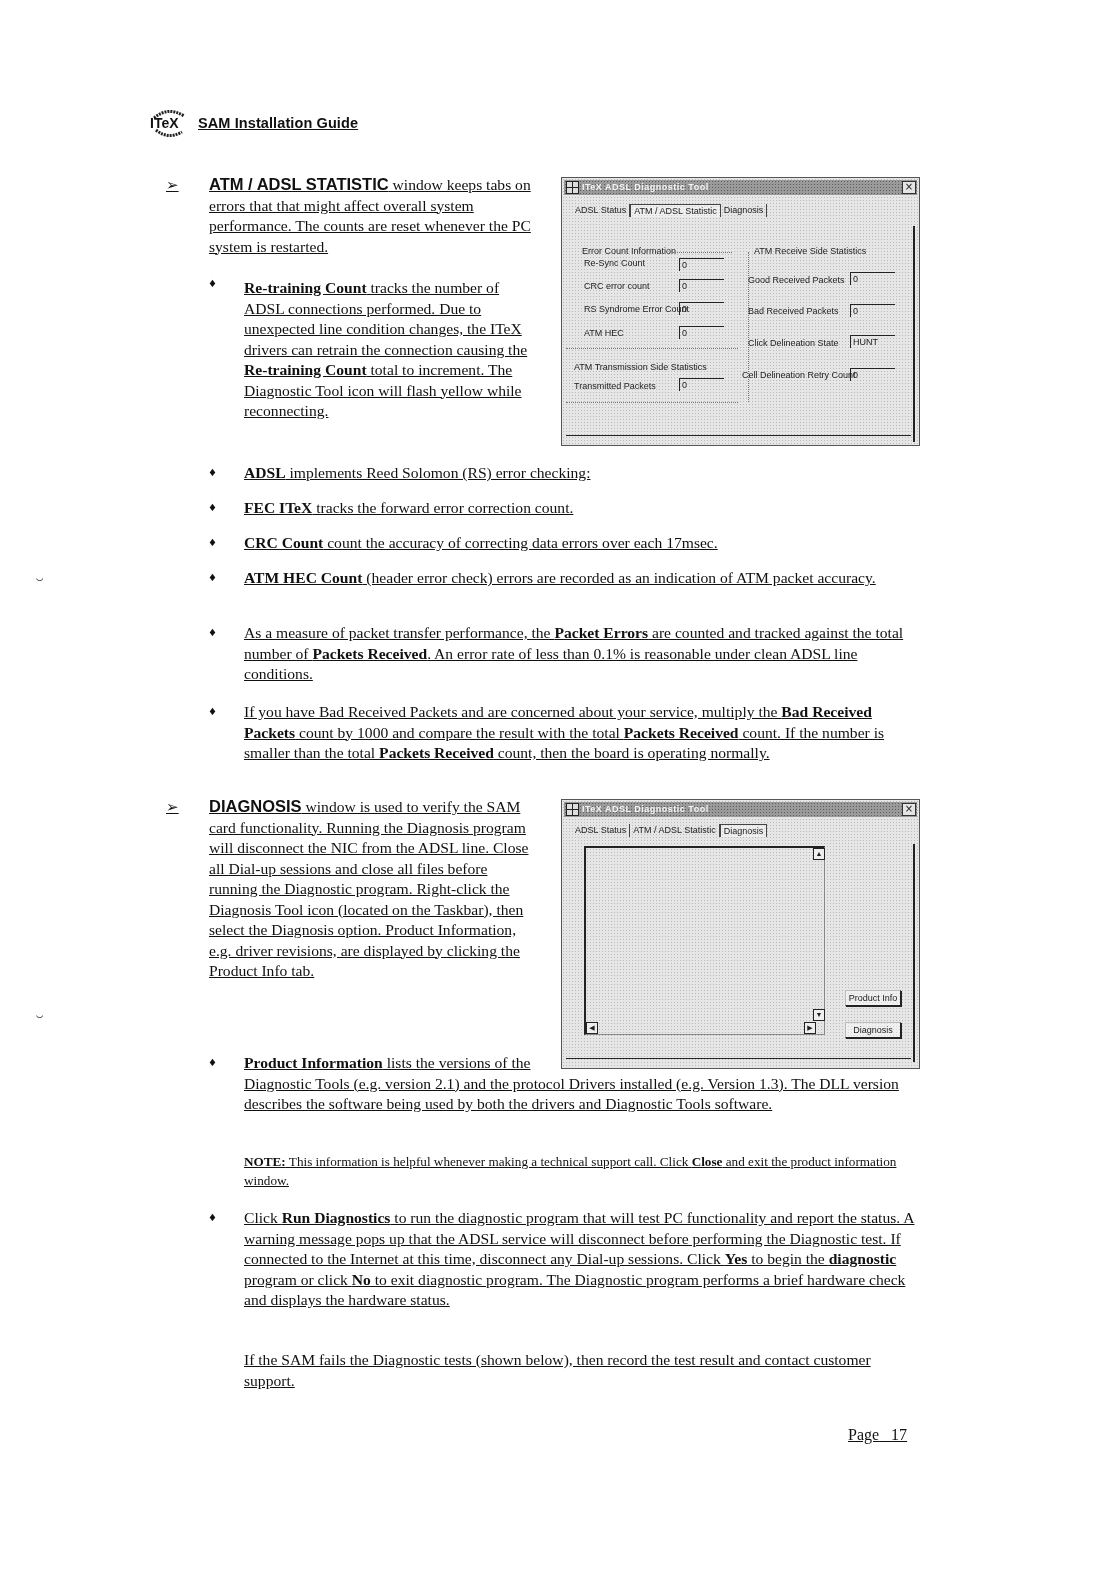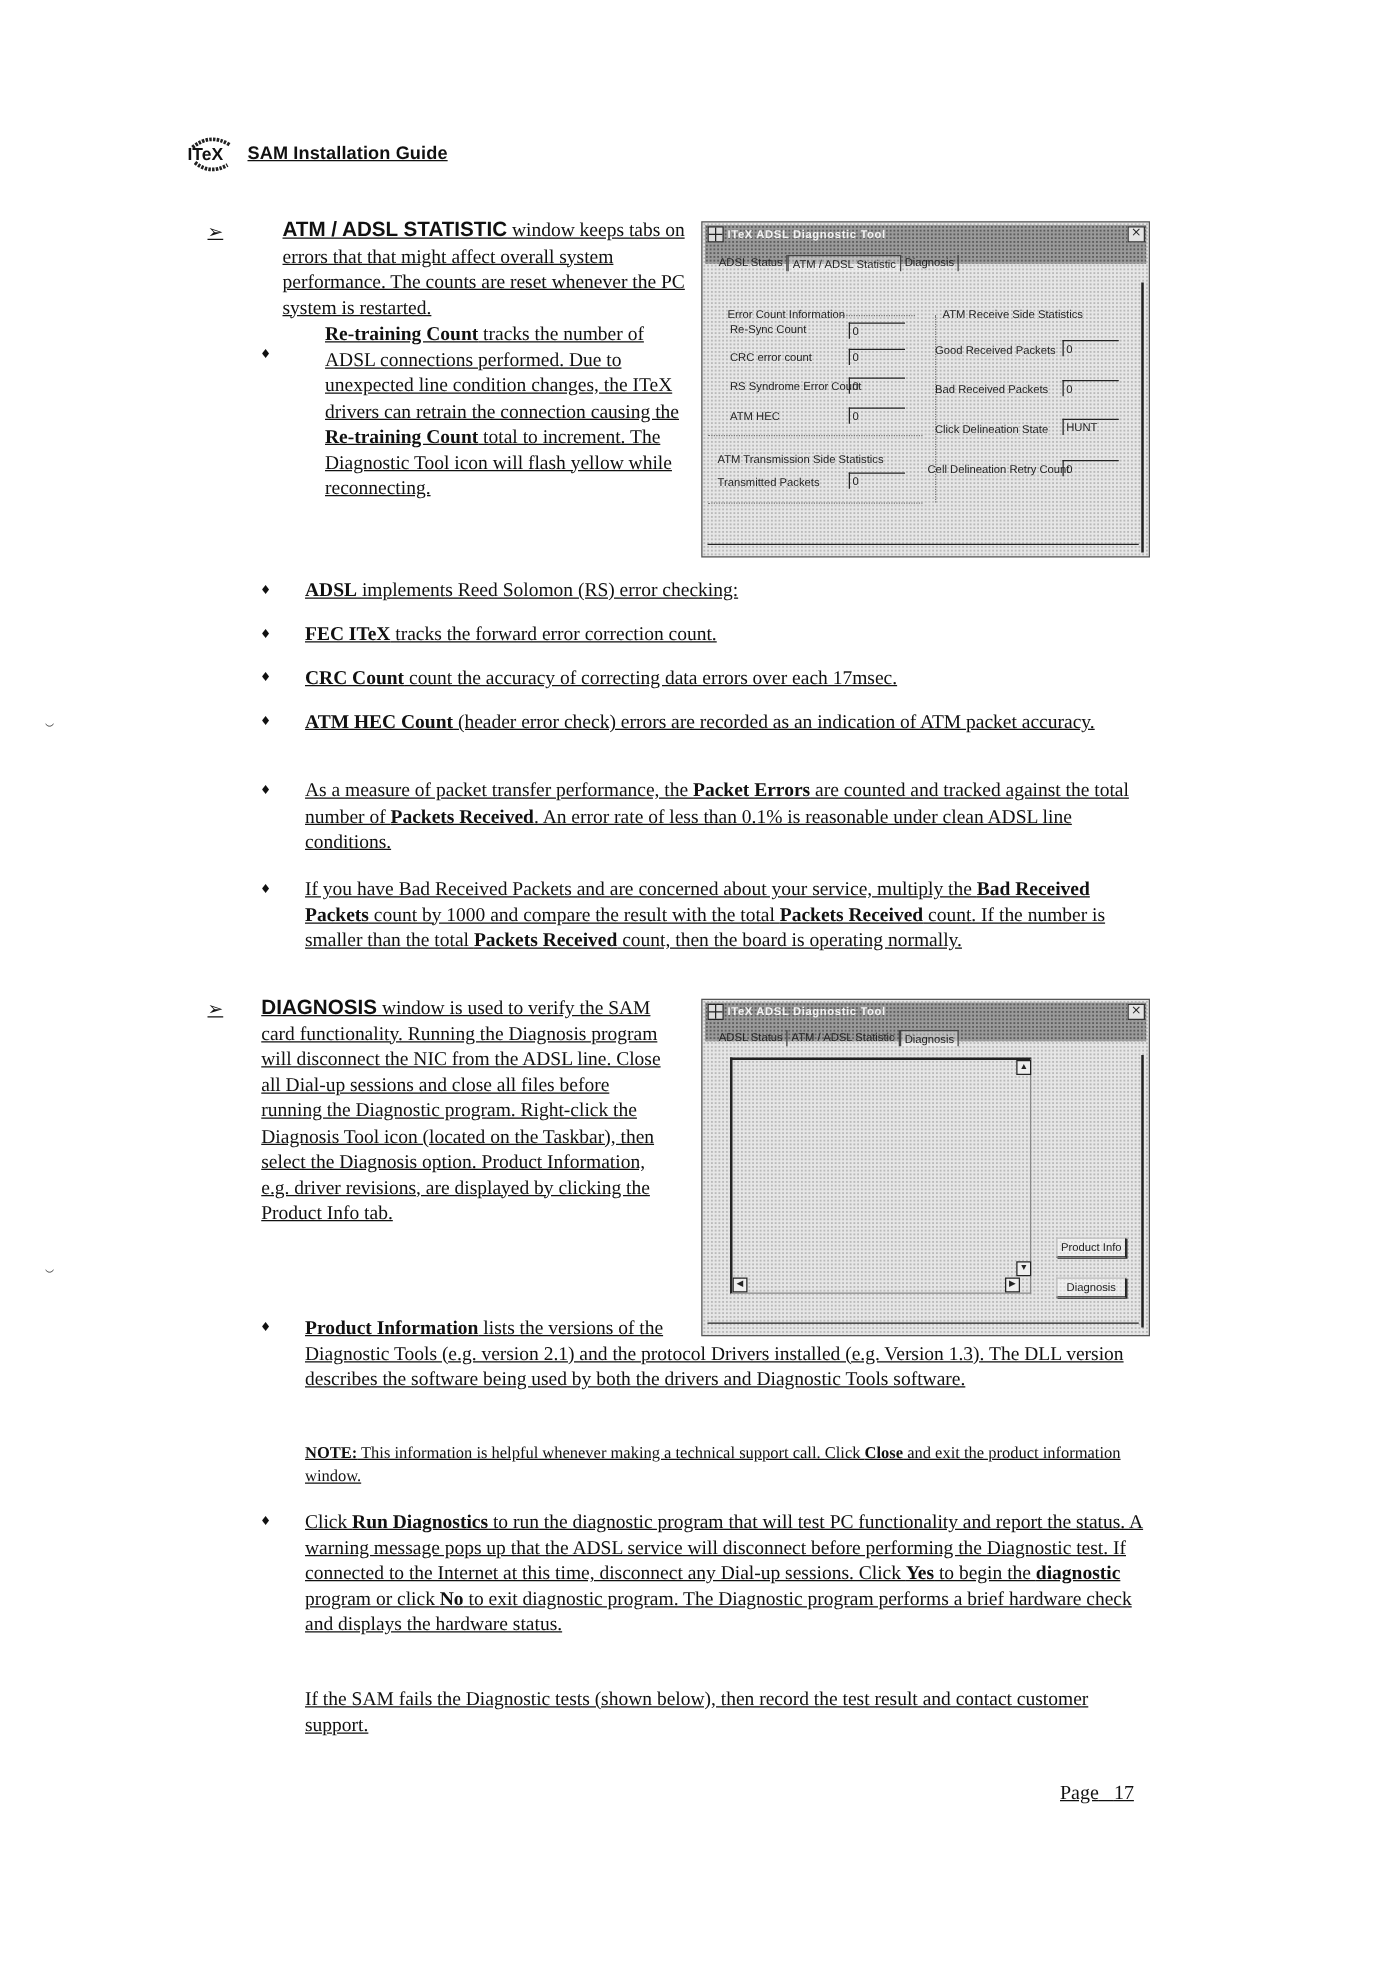--- a/index.html
+++ b/index.html
@@ -27,21 +27,21 @@
 
   
   .dlg {
     position: absolute; border: 1px solid #555;
     background-color: #e6e6e6;
     background-image: radial-gradient(#b9b9b9 0.6px, transparent 0.9px);
     background-size: 3px 3px;
     font-family: "Liberation Sans", sans-serif; font-size: 9px; color: #222;
   }
   .titlebar {
-    height: 31px; margin: 2px; position: relative;
+    height: 15px; margin: 2px; position: relative;
     background-color: #9a9a9a;
     background-image: radial-gradient(#5d5d5d 0.7px, transparent 1px);
     background-size: 3px 3px;
   }
   .titlebar .sysicon { position: absolute; left: 2px; top: 1px; width: 11px; height: 11px; border: 1px solid #222; background: #ddd; }
   .titlebar .sysicon::before { content: ""; position: absolute; left: 5px; top: 0; width: 1px; height: 11px; background: #222; }
   .titlebar .sysicon::after { content: ""; position: absolute; top: 5px; left: 0; height: 1px; width: 11px; background: #222; }
   .titlebar .ttl { position: absolute; left: 18px; top: 2px; color: #f4f4f4; font-size: 9px; font-weight: bold; letter-spacing: 0.5px; }
   .closebtn {
     position: absolute; right: 1px; top: 1px; width: 12px; height: 11px; background: #e4e4e4;
@@ -78,27 +78,27 @@
     <svg viewBox="0 0 44 34">
       <path d="M6 12 Q20 0 36 10" fill="none" stroke="#222" stroke-width="3" stroke-dasharray="2 1"></path>
       <path d="M8 24 Q20 34 34 26" fill="none" stroke="#222" stroke-width="3" stroke-dasharray="2 1"></path>
       <text x="2" y="22" font-family="Liberation Sans, sans-serif" font-weight="bold" font-size="14" fill="#111">ITeX</text>
     </svg>
   </div>
   <span class="header-title">SAM Installation Guide</span>
 </div>
 
 <span class="abs arrow" style="left:166px; top:176px;">➢</span>
-<div class="abs para" style="left:209px; top:174px; width:330px;margin-left:17px;">
+<div class="abs para" style="left:209px; top:174px; width:330px;">
   <span class="sans-b">ATM / ADSL STATISTIC</span><span> window keeps tabs on errors that that might affect overall system performance. The counts are reset whenever the PC system is restarted.</span>
 </div>
 
 <div id="atm-bullets">
     <span class="bullet" style="left: 208px; top: 278px;">♦</span>
-    <div class="abs para" style="left: 244px; top: 258px; width: 292px; margin-left: 16px;"><b>Re-training Count</b><span> tracks the number of ADSL connections performed. Due to unexpected line condition changes, the ITeX drivers can retrain the connection causing the </span><b>Re-training Count</b><span> total to increment. The Diagnostic Tool icon will flash yellow while reconnecting.</span></div>
+    <div class="abs para" style="left: 244px; top: 278px; width: 292px;"><b>Re-training Count</b><span> tracks the number of ADSL connections performed. Due to unexpected line condition changes, the ITeX drivers can retrain the connection causing the </span><b>Re-training Count</b><span> total to increment. The Diagnostic Tool icon will flash yellow while reconnecting.</span></div>
     <span class="bullet" style="left: 208px; top: 467px;">♦</span>
     <div class="abs para" style="left: 244px; top: 463px; width: 660px;"><b>ADSL</b><span> implements Reed Solomon (RS) error checking:</span></div>
     <span class="bullet" style="left: 208px; top: 502px;">♦</span>
     <div class="abs para" style="left: 244px; top: 498px; width: 660px;"><b>FEC ITeX</b><span> tracks the forward error correction count.</span></div>
     <span class="bullet" style="left: 208px; top: 537px;">♦</span>
     <div class="abs para" style="left: 244px; top: 533px; width: 660px;"><b>CRC Count</b><span> count the accuracy of correcting data errors over each 17msec.</span></div>
     <span class="bullet" style="left: 208px; top: 572px;">♦</span>
     <div class="abs para" style="left: 244px; top: 568px; width: 660px;"><b>ATM HEC Count</b><span> (header error check) errors are recorded as an indication of ATM packet accuracy.</span></div>
     <span class="bullet" style="left: 208px; top: 627px;">♦</span>
     <div class="abs para" style="left: 244px; top: 623px; width: 675px;"><span>As a measure of packet transfer performance, the </span><b>Packet Errors</b><span> are counted and tracked against the total number of </span><b>Packets Received</b><span>. An error rate of less than 0.1% is reasonable under clean ADSL line conditions.</span></div>

